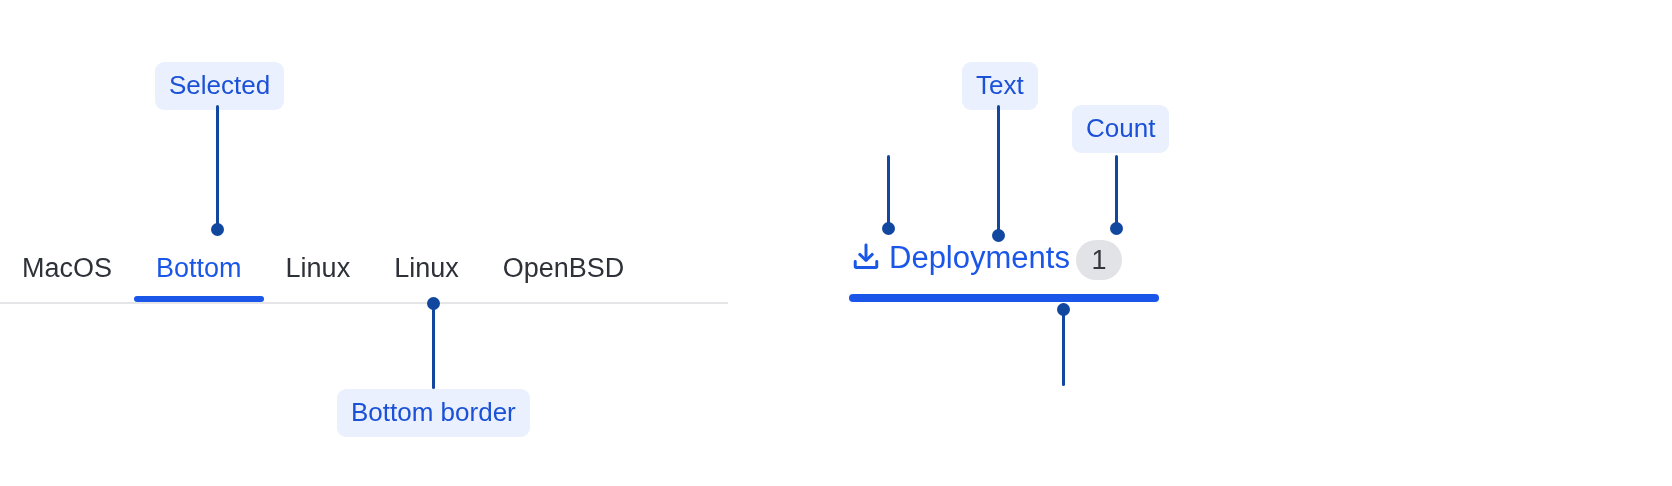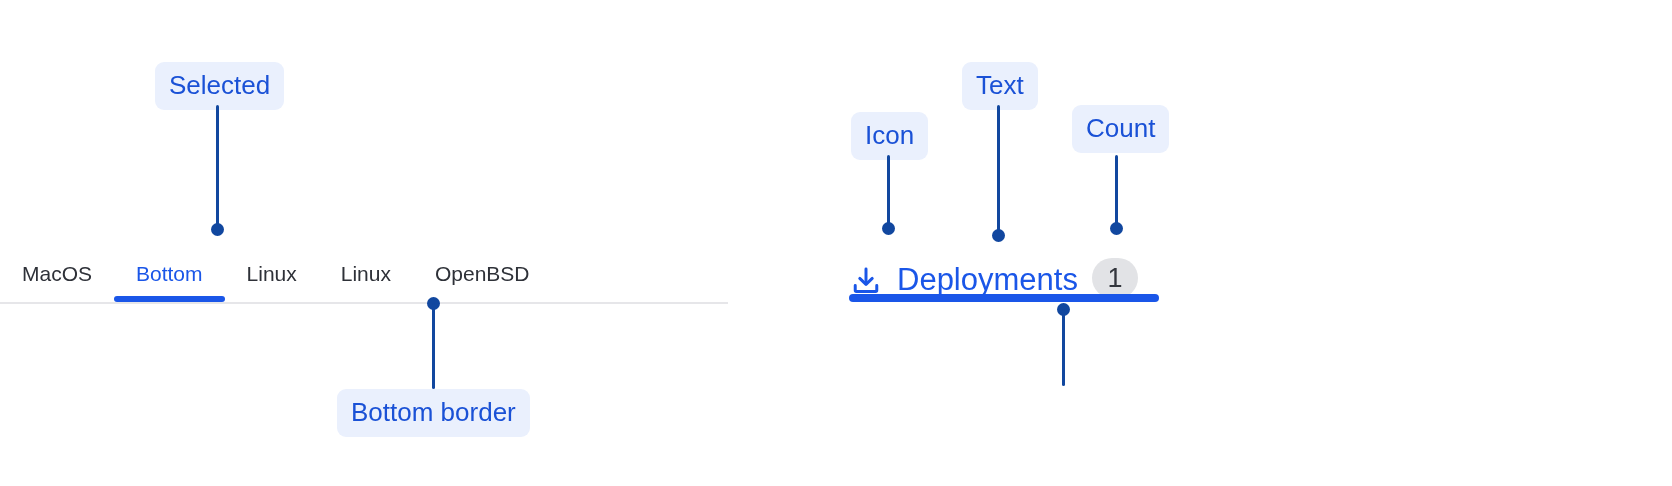--- a/index.html
+++ b/index.html
@@ -61,29 +61,29 @@
     position: absolute;
     left: 0;
     top: 0;
     display: flex;
     align-items: flex-start;
     gap: 0px;
     height: 56px;
   }
   .tab-item {
     position: relative;
-    font-size: 21px;
+    font-size: 27px;
     line-height: 44px;
     color: #2e3138;
     padding: 0 22px;
     white-space: nowrap;
     box-sizing: border-box;
     height: 56px;
     display: flex;
-    align-items: center;
+    align-items: flex-start;
   }
   .tab-item.is-selected {
     color: #1a56e8;
   }
   .tab-underline {
     position: absolute;
     left: 0;
     right: 0;
     bottom: 0;
     height: 6px;
@@ -94,22 +94,22 @@
   
   .tabs-right {
     position: absolute;
     left: 849px;
     top: 240px;
     height: 62px;
   }
   .tab-deploy {
     position: relative;
     display: flex;
-    align-items: flex-end;
-    gap: 14px;
+    align-items: flex-start;
+    gap: 6px;
     height: 58px;
     padding: 0 0px;
     color: #1a56e8;
     font-size: 31px;
     white-space: nowrap;
   }
   .tab-deploy .dl-icon {
     display: inline-flex;
     width: 34px;
     height: 34px;
@@ -173,21 +173,20 @@
         <span>OpenBSD</span>
       </div>
 
     </div>
   </div>
 
   <div class="anno-dot" style="left:427px; top:297px;"></div>
   <div class="anno-line" style="left:432px; top:303px; height:86px;"></div>
   <div class="anno-pill" style="left:337px; top:389px;">Bottom border</div>
 
-  <div class="anno-pill" style="left:851px; top:112px;">Icon</div>
   <div class="anno-line" style="left:887px; top:155px; height:77px;"></div>
   <div class="anno-dot" style="left:882px; top:222px;"></div>
 
   <div class="anno-pill" style="left:962px; top:62px;text-align:center;">Text</div>
   <div class="anno-line" style="left:997px; top:105px; height:127px;"></div>
   <div class="anno-dot" style="left:992px; top:229px;"></div>
 
   <div class="anno-pill" style="left:1072px; top:105px;">Count</div>
   <div class="anno-line" style="left:1115px; top:155px; height:72px;"></div>
   <div class="anno-dot" style="left:1110px; top:222px;"></div>

